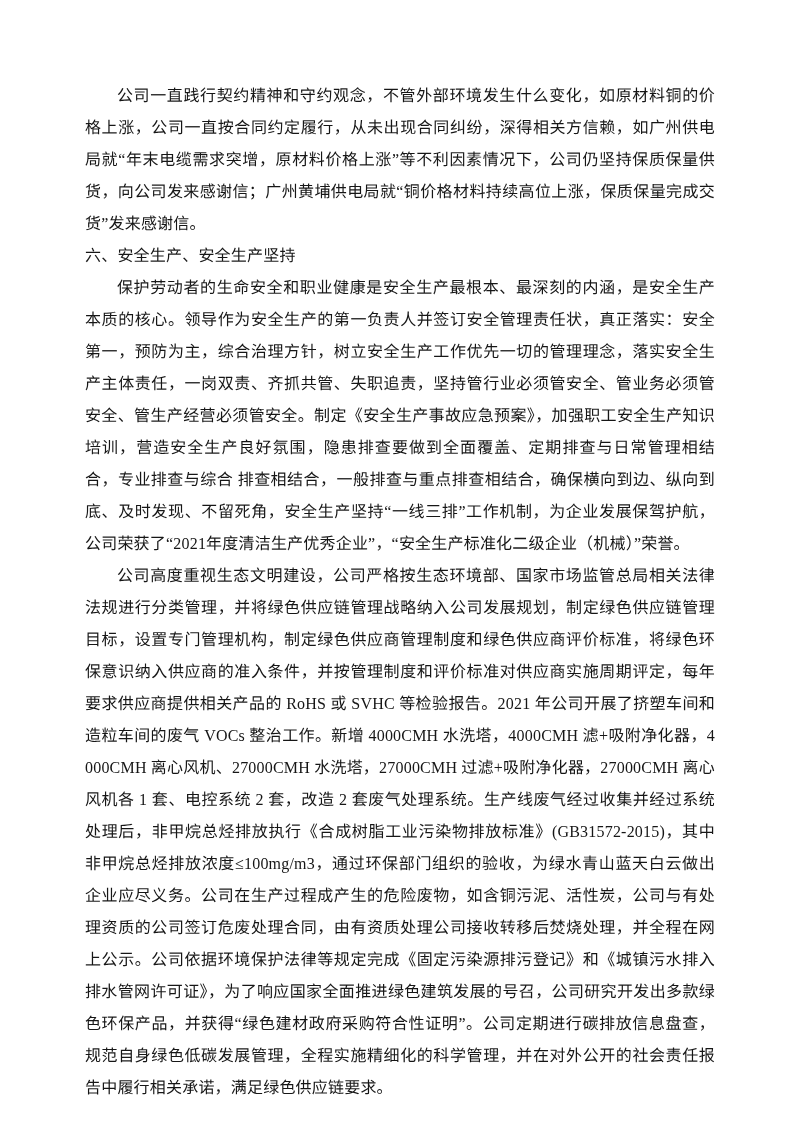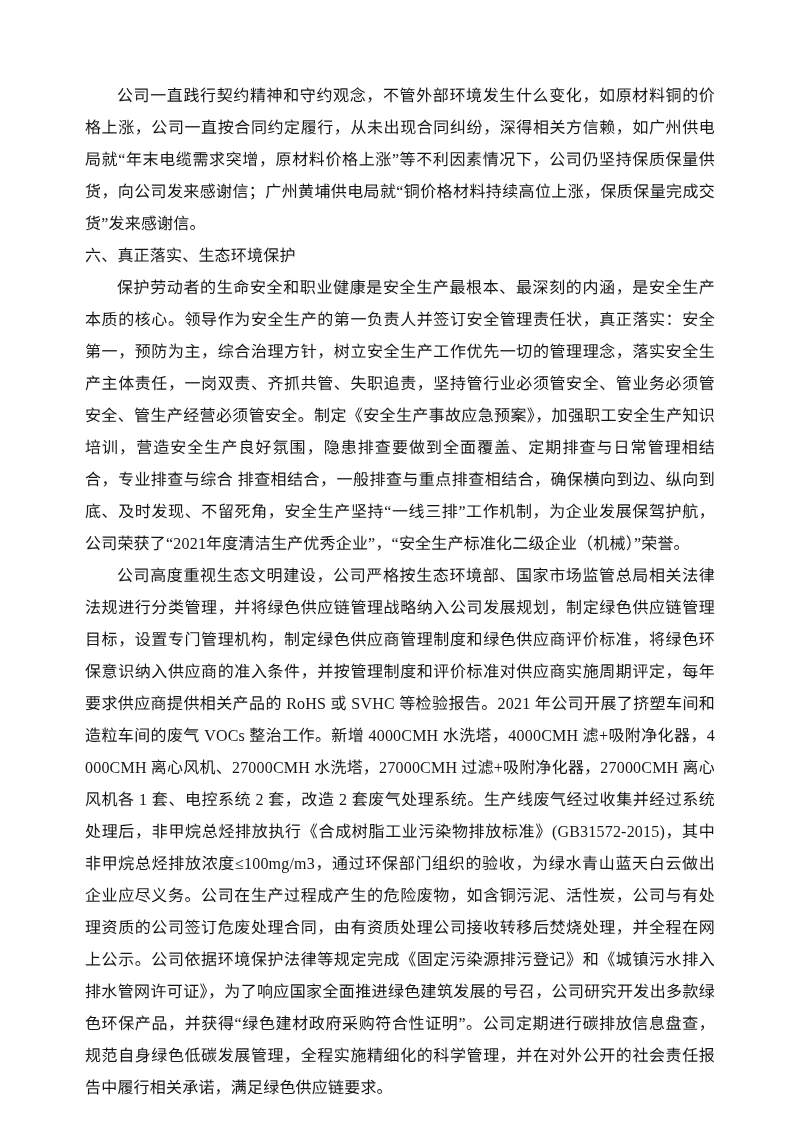--- a/index.html
+++ b/index.html
@@ -52,17 +52,17 @@
     color: #161616;
     font-family: "Liberation Serif", "DejaVu Serif", serif;
   }
 </style>
 </head>
 <body>
 
 <div class="page">
   <div class="content">
     <p class="para indent">公司一直践行契约精神和守约观念，不管外部环境发生什么变化，如原材料铜的价格上涨，公司一直按合同约定履行，从未出现合同纠纷，深得相关方信赖，如广州供电局就“年末电缆需求突增，原材料价格上涨”等不利因素情况下，公司仍坚持保质保量供货，向公司发来感谢信；广州黄埔供电局就“铜价格材料持续高位上涨，保质保量完成交货”发来感谢信。</p>
-    <p class="para heading">六、真正落实、生态环境保护</p>
+    <p class="para heading">六、安全生产、安全生产坚持</p>
     <p class="para indent">保护劳动者的生命安全和职业健康是安全生产最根本、最深刻的内涵，是安全生产本质的核心。领导作为安全生产的第一负责人并签订安全管理责任状，真正落实：安全第一，预防为主，综合治理方针，树立安全生产工作优先一切的管理理念，落实安全生产主体责任，一岗双责、齐抓共管、失职追责，坚持管行业必须管安全、管业务必须管安全、管生产经营必须管安全。制定《安全生产事故应急预案》，加强职工安全生产知识培训，营造安全生产良好氛围，隐患排查要做到全面覆盖、定期排查与日常管理相结合，专业排查与综合 排查相结合，一般排查与重点排查相结合，确保横向到边、纵向到底、及时发现、不留死角，安全生产坚持“一线三排”工作机制，为企业发展保驾护航，公司荣获了“2021年度清洁生产优秀企业”，“安全生产标准化二级企业（机械）”荣誉。</p>
     <p class="para indent">公司高度重视生态文明建设，公司严格按生态环境部、国家市场监管总局相关法律法规进行分类管理，并将绿色供应链管理战略纳入公司发展规划，制定绿色供应链管理目标，设置专门管理机构，制定绿色供应商管理制度和绿色供应商评价标准，将绿色环保意识纳入供应商的准入条件，并按管理制度和评价标准对供应商实施周期评定，每年要求供应商提供相关产品的 RoHS 或 SVHC 等检验报告。2021 年公司开展了挤塑车间和造粒车间的废气 VOCs 整治工作。新增 4000CMH 水洗塔，4000CMH 滤+吸附净化器，4000CMH 离心风机、27000CMH 水洗塔，27000CMH 过滤+吸附净化器，27000CMH 离心风机各 1 套、电控系统 2 套，改造 2 套废气处理系统。生产线废气经过收集并经过系统处理后，非甲烷总烃排放执行《合成树脂工业污染物排放标准》(GB31572-2015)，其中非甲烷总烃排放浓度≤100mg/m3，通过环保部门组织的验收，为绿水青山蓝天白云做出企业应尽义务。公司在生产过程成产生的危险废物，如含铜污泥、活性炭，公司与有处理资质的公司签订危废处理合同，由有资质处理公司接收转移后焚烧处理，并全程在网上公示。公司依据环境保护法律等规定完成《固定污染源排污登记》和《城镇污水排入排水管网许可证》，为了响应国家全面推进绿色建筑发展的号召，公司研究开发出多款绿色环保产品，并获得“绿色建材政府采购符合性证明”。公司定期进行碳排放信息盘查，规范自身绿色低碳发展管理，全程实施精细化的科学管理，并在对外公开的社会责任报告中履行相关承诺，满足绿色供应链要求。</p>
   </div>
 </div>
 
 </body></html>

